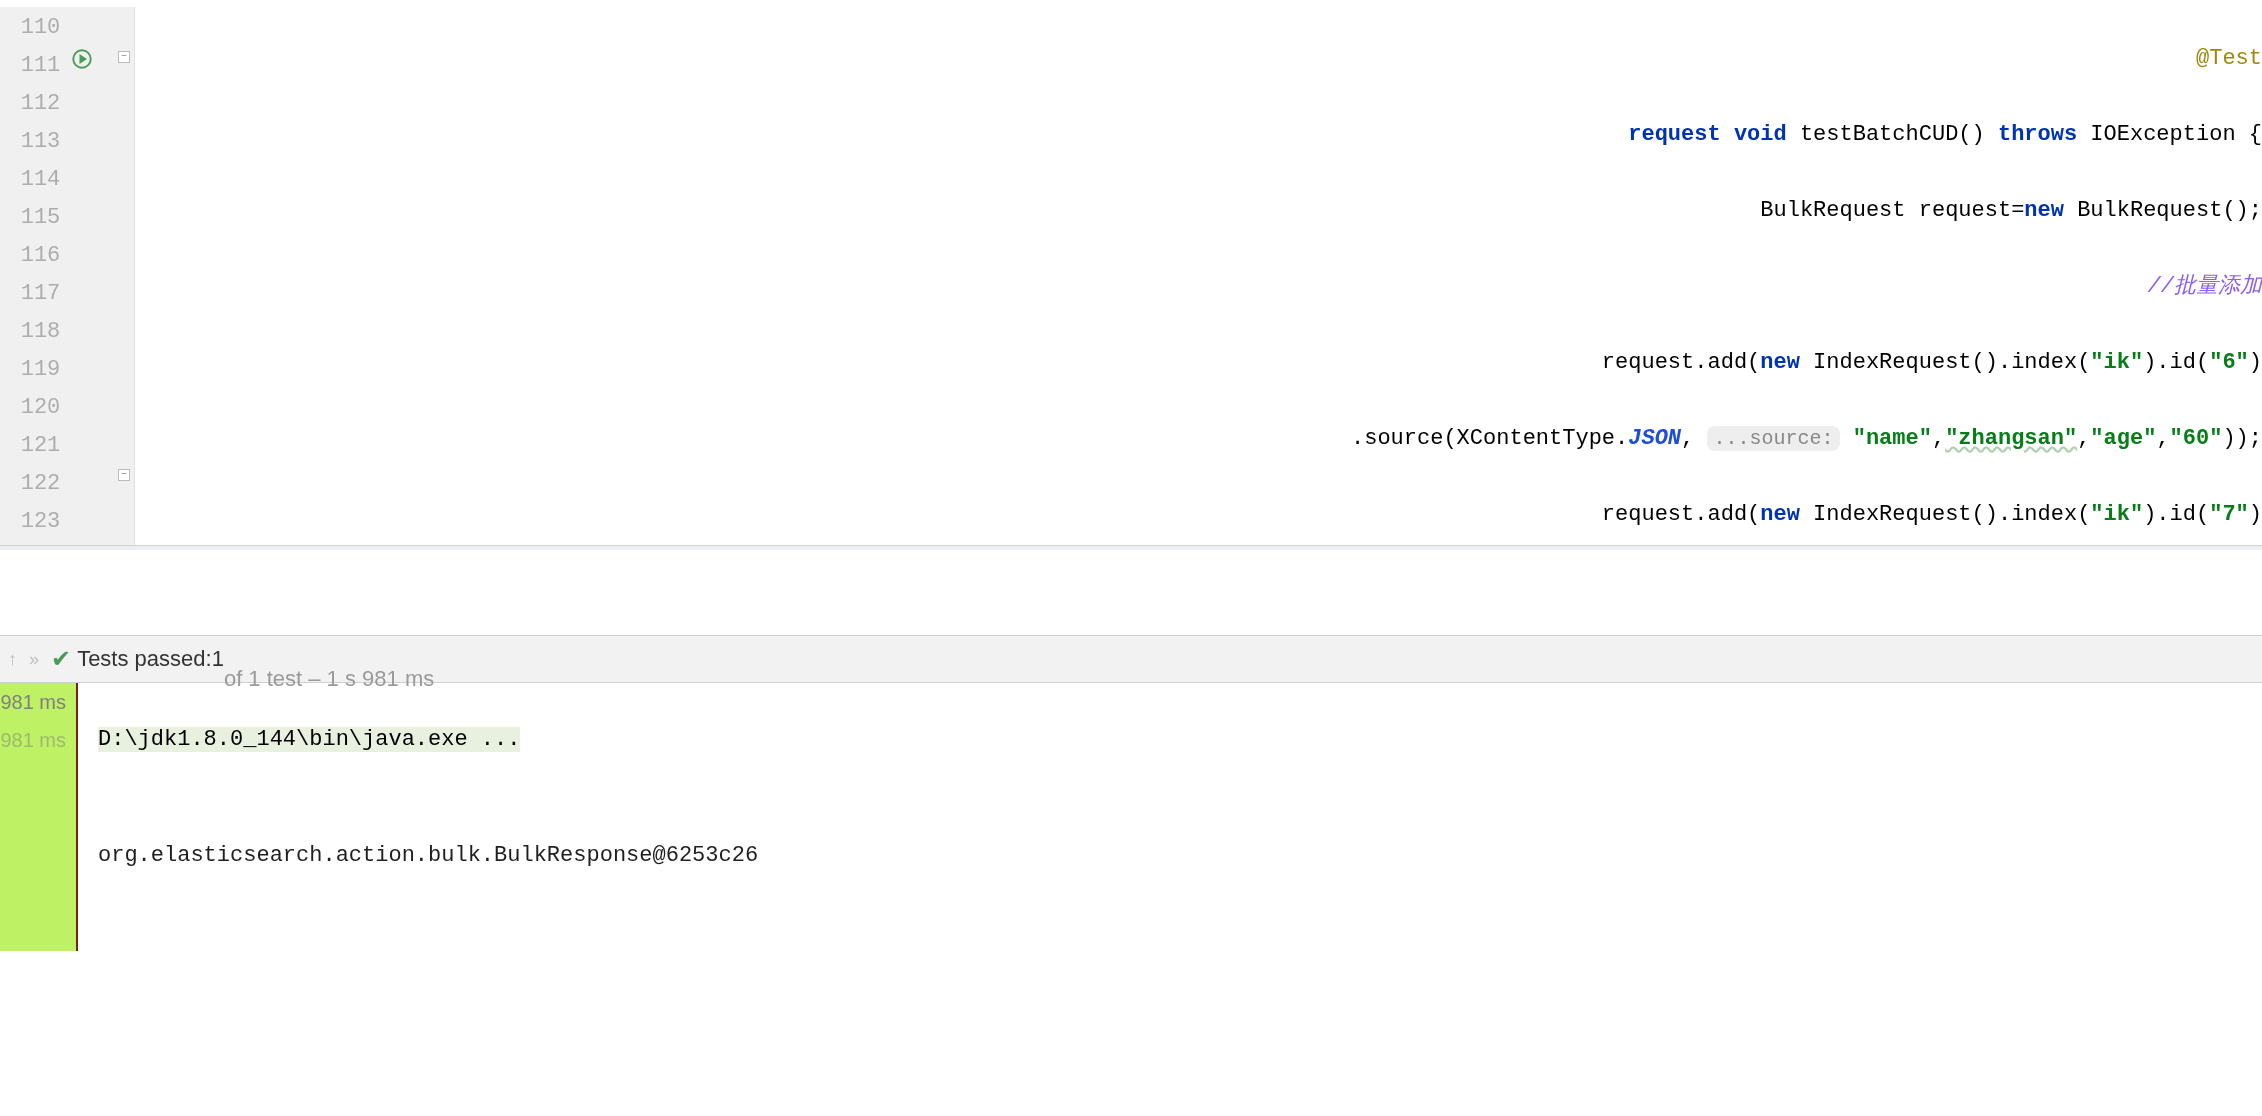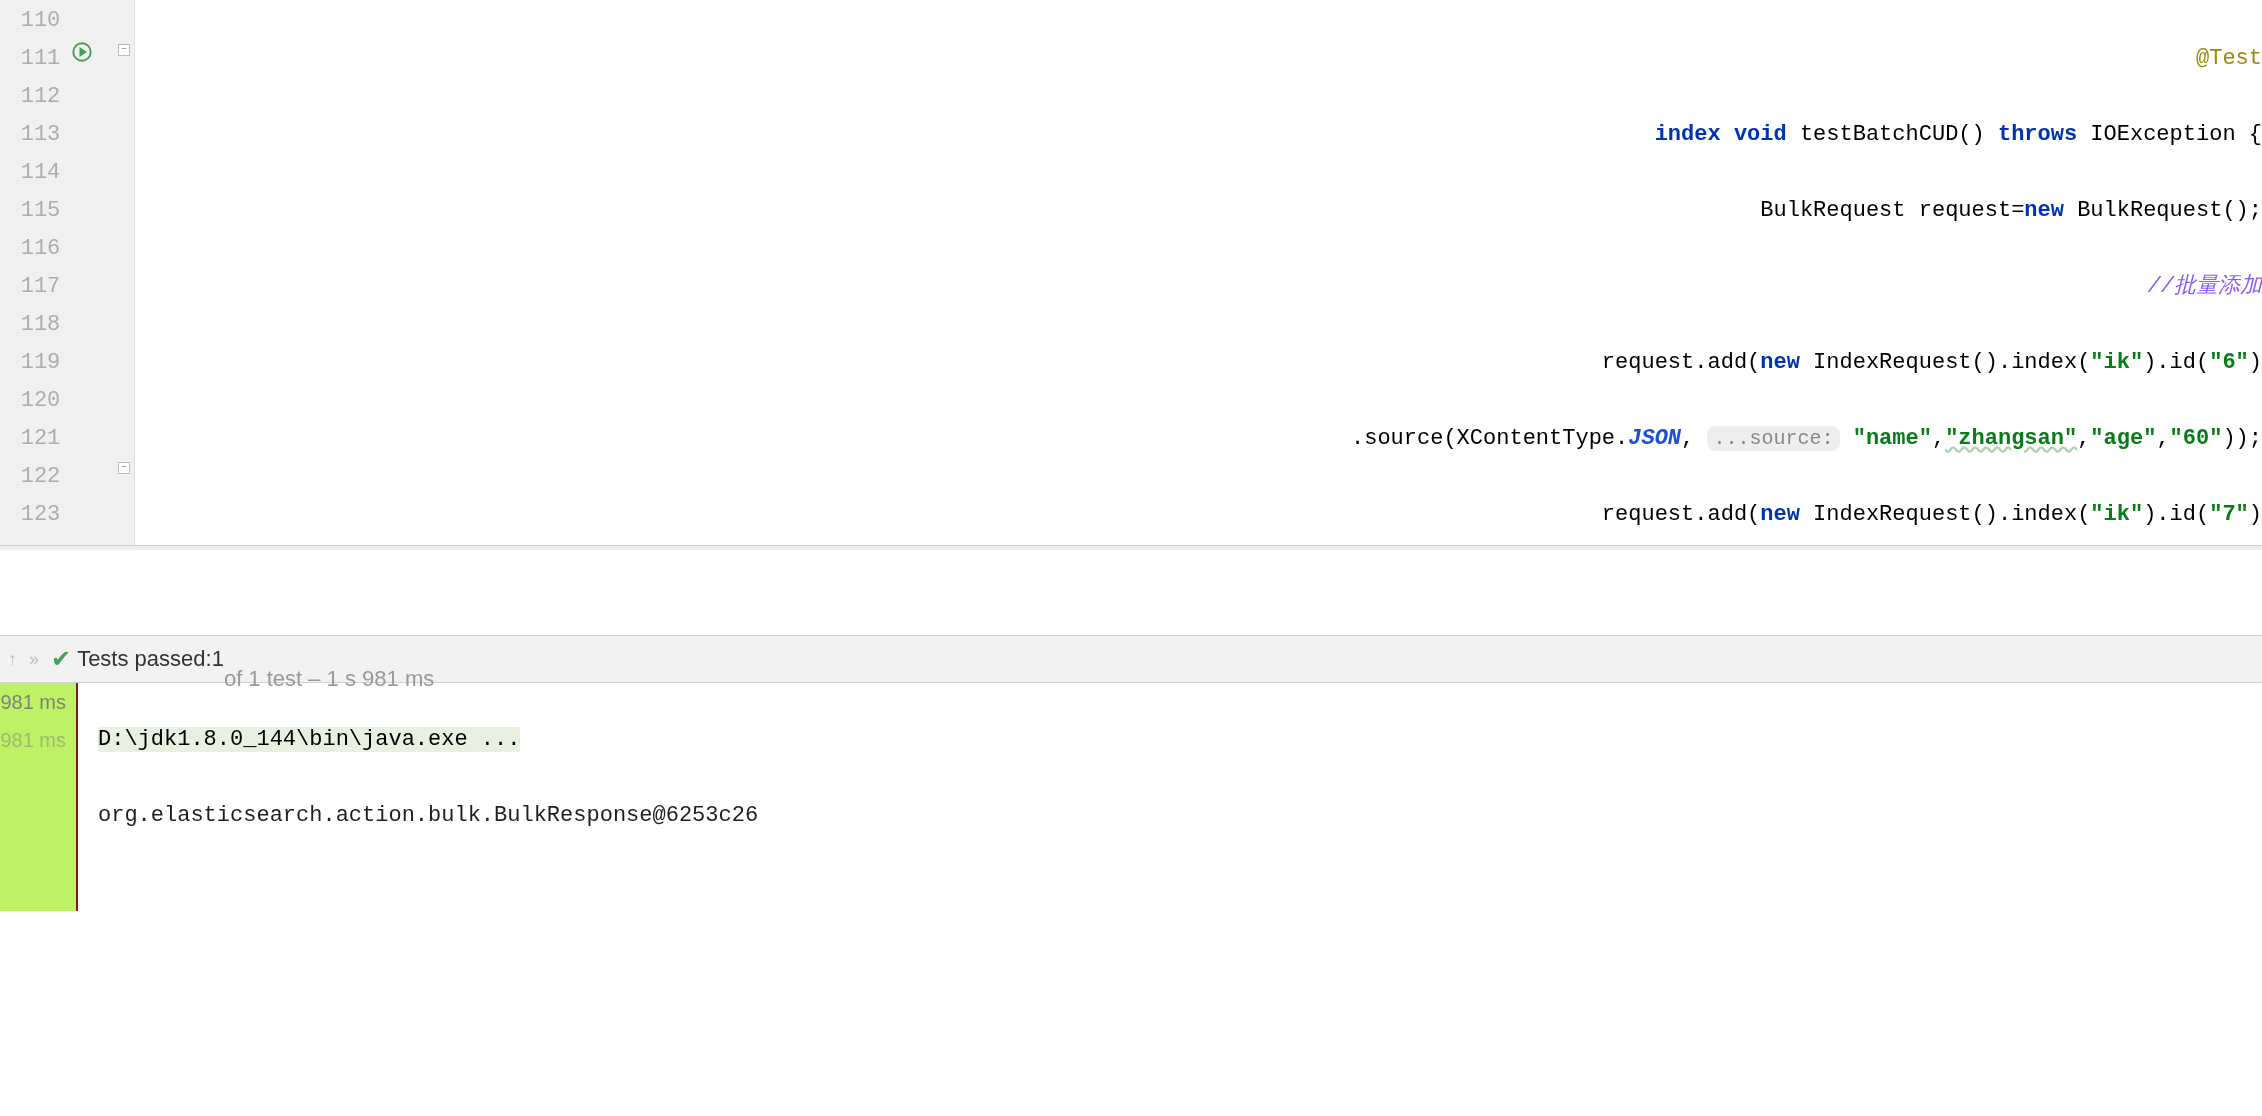--- a/index.html
+++ b/index.html
@@ -13,20 +13,21 @@
     .editor-container {
       display: flex;
       height: 545px;
       background: #ffffff;
     }
     .gutter {
       width: 135px;
       background: #f0f0f0;
       display: flex;
       border-right: 1px solid #e0e0e0;
+      margin-top: 7px;
     }
     .line-numbers {
       width: 75px;
       padding-top: 2px;
       padding-right: 8px;
       text-align: right;
       color: #adadad;
       font-size: 22px;
       line-height: 38px;
     }
@@ -133,21 +134,21 @@
       font-size: 20px;
       border-right: 2px solid #7f1d1d;
     }
     .console-left div { height: 38px; line-height: 38px; }
     .console-right {
       flex: 1;
       padding-left: 20px;
       white-space: pre;
     }
     .console-right .cmd-hl { background: #e8f0e0; }
-    .console-output { color: #1f1f1f; }
+    .console-output { color: #1f1f1f; margin-top: 40px; }
   </style>
 </head>
 <body>
 
 <div class="editor-container">
   <div class="gutter">
     <div class="line-numbers">
       <div>110</div>
       <div>111</div>
       <div>112</div>
@@ -171,21 +172,21 @@
           </svg>
       </span>
     </div>
     <div class="fold-column">
       <span class="fold-marker" style="top:44px;">−</span>
       <span class="fold-marker" style="top:462px;">−</span>
     </div>
   </div>
   <div class="code-area">
 <div class="code-line">    <span class="ann">@Test</span></div>
-<div class="code-line">    <span class="kw">index</span> <span class="kw">void</span><span> testBatchCUD() </span><span class="kw">throws</span><span> IOException {</span></div>
+<div class="code-line">    <span class="kw">request</span> <span class="kw">void</span><span> testBatchCUD() </span><span class="kw">throws</span><span> IOException {</span></div>
 <div class="code-line">        <span>BulkRequest request=</span><span class="kw">new</span><span> BulkRequest();</span></div>
 <div class="code-line">        <span class="com">//批量添加</span></div>
 <div class="code-line">        <span>request.add(</span><span class="kw">new</span><span> IndexRequest().index(</span><span class="str">"ik"</span><span>).id(</span><span class="str">"6"</span><span>)</span></div>
 <div class="code-line">                <span>.source(XContentType.</span><span class="cst">JSON</span><span>, </span><span class="hint">...source:</span><span> </span><span class="str">"name"</span><span>,</span><span class="str str-line">"zhangsan"</span><span>,</span><span class="str">"age"</span><span>,</span><span class="str">"60"</span><span>));</span></div>
 <div class="code-line">        <span>request.add(</span><span class="kw">new</span><span> IndexRequest().index(</span><span class="str">"ik"</span><span>).id(</span><span class="str">"7"</span><span>)</span></div>
 
 
 
 
 

